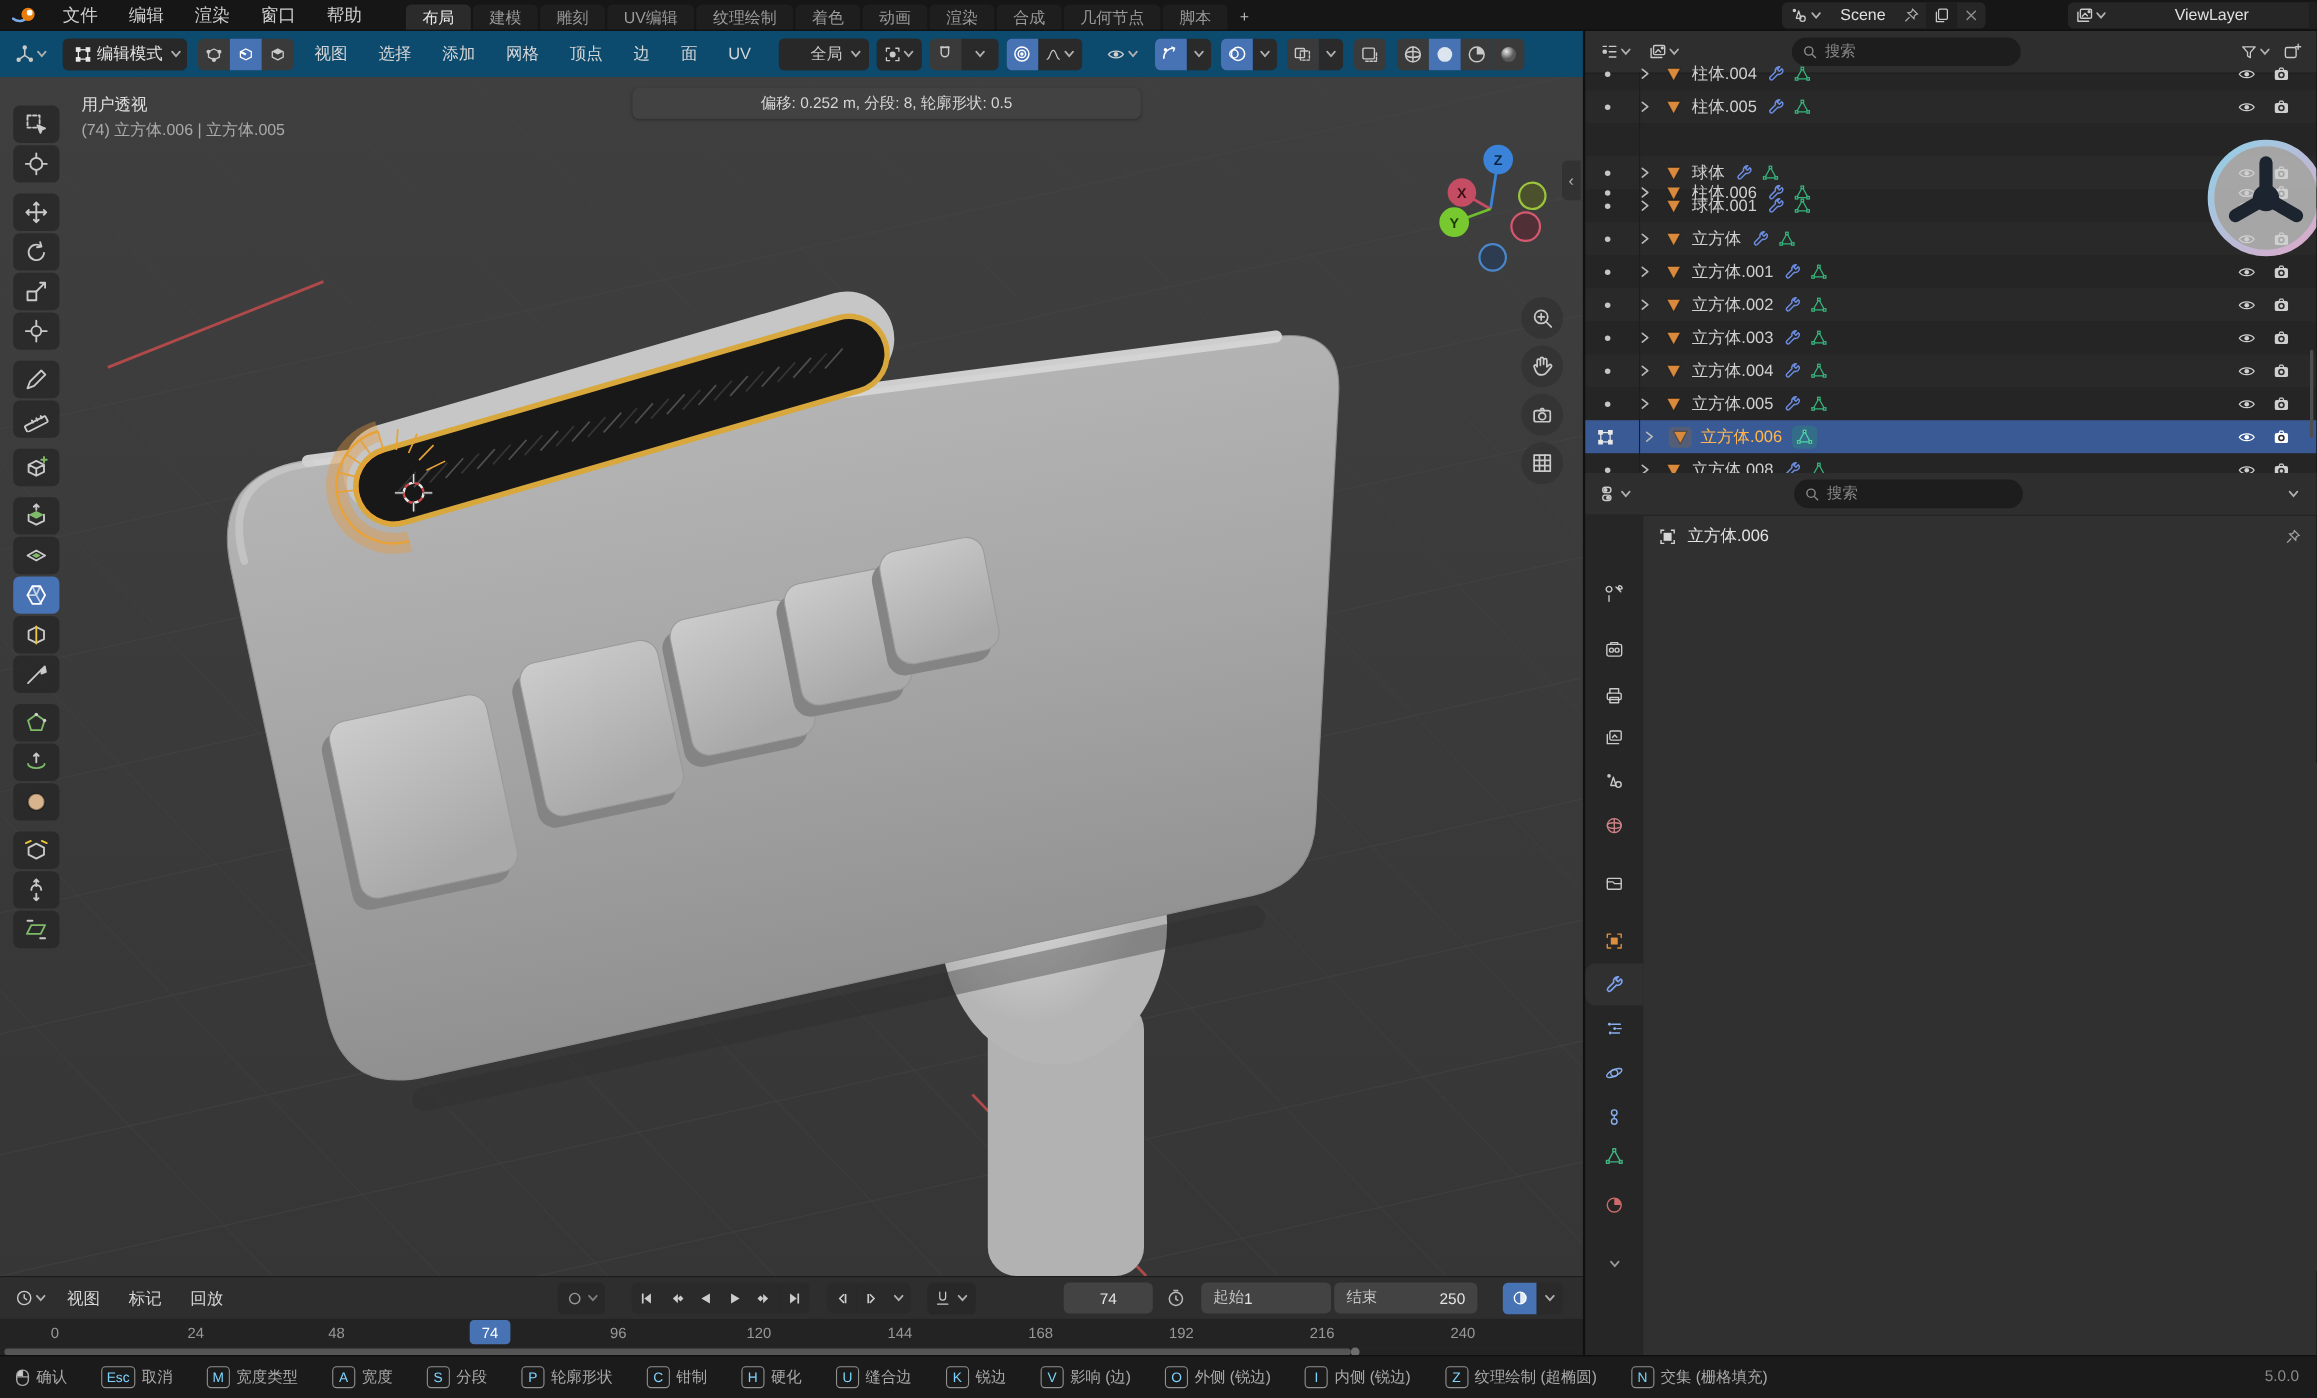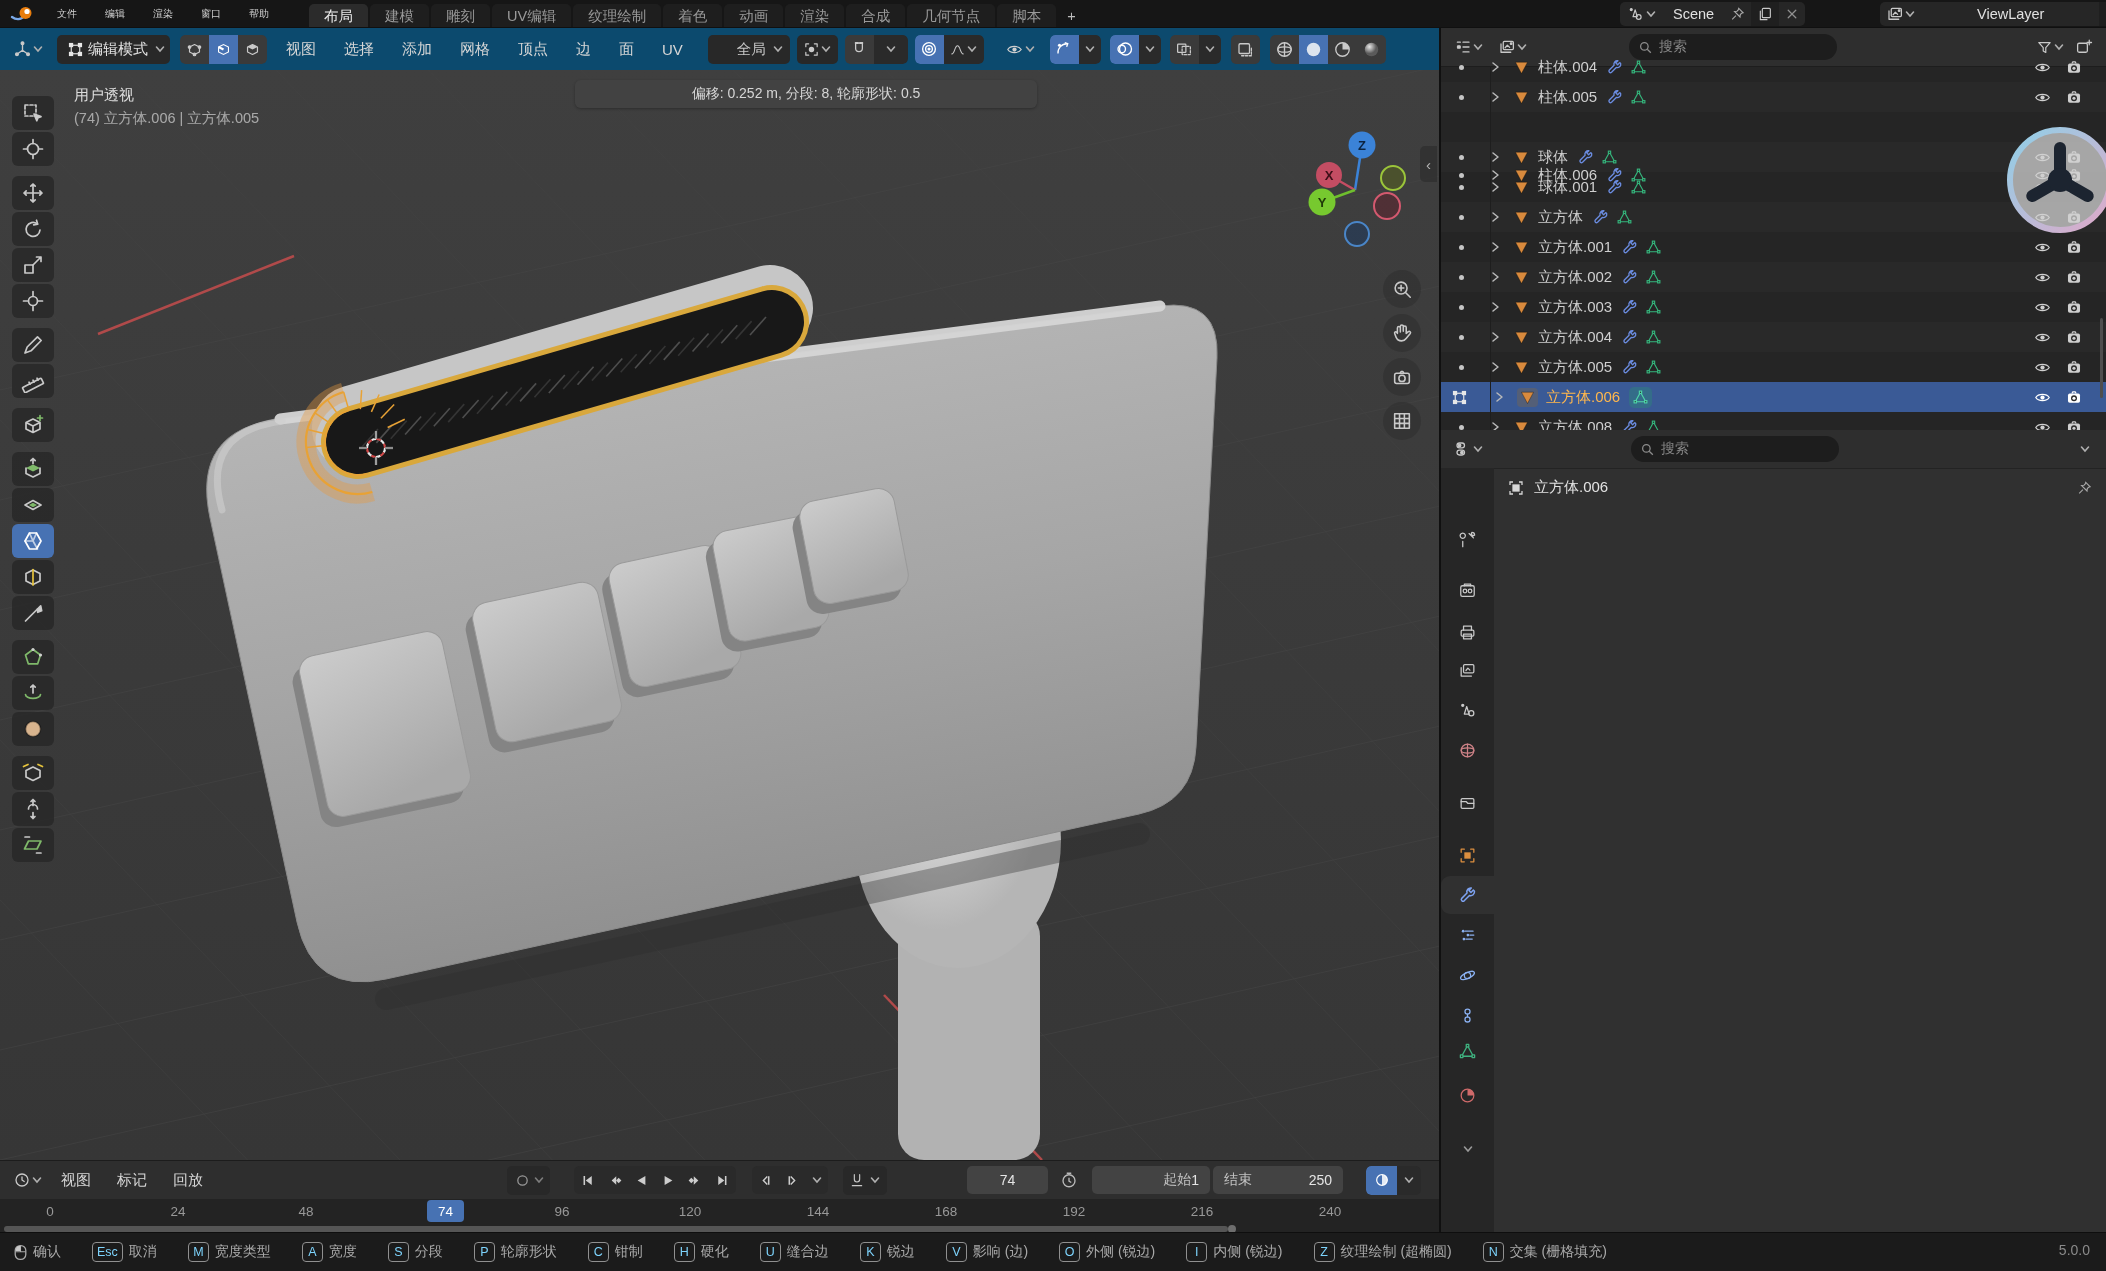--- a/index.html
+++ b/index.html
@@ -5,21 +5,21 @@
   html,body{margin:0;padding:0;background:#101010;}
   #app{position:relative;width:2106px;height:1271px;overflow:hidden;
        font-family:"Liberation Sans","DejaVu Sans",sans-serif;
        color:#c8c8c8;font-size:14px;-webkit-font-smoothing:antialiased;}
   .abs{position:absolute;}
   .flexc{display:flex;align-items:center;}
   svg{display:block;}
 
   
   #topbar{left:0;top:0;width:2106px;height:28px;background:#161616;}
-  .tmenu{padding:0 14px;height:21px;display:flex;align-items:center;color:#cfcfcf;font-size:10px;cursor:default;}
+  .tmenu{padding:0 14px;height:21px;display:flex;align-items:center;color:#cfcfcf;font-size:16px;cursor:default;}
   .wtab{padding:0 15px;height:24px;margin-top:4px;display:flex;align-items:center;font-size:14.5px;
         color:#9a9a9a;background:#1e1e1e;border-radius:5px 5px 0 0;margin-right:2px;}
   .wtab.active{background:#2b2b2b;color:#e9e9e9;}
   .wtab.addtab{background:transparent;color:#bbb;padding:0 9px;}
   .idpill{height:24px;background:#262626;border-radius:5px;display:flex;align-items:center;overflow:hidden;}
   .idpill .seg{height:100%;display:flex;align-items:center;padding:0 6px;}
   .idpill .seg.dark{background:#1f1f1f;}
   .idpill .name{padding:0 10px;color:#e0e0e0;font-size:14.5px;}
 
   
@@ -1580,21 +1580,21 @@
         </div>
       <div class="field" style="position:absolute;left:967px;width:81px;justify-content:center;">
         <span>74</span>
       </div>
       <span class="abs" style="left:1060px;top:10px;" id="tlClock">
           <svg width="18" height="18" viewBox="0 0 24 24" stroke="#b9b9b9" stroke-width="1.8" fill="none">
             <circle cx="12" cy="13" r="8"></circle>
             <path d="M12 9v4.5l3 1.8M9 3h6"></path>
           </svg>
         </span>
-      <div class="field" style="position:absolute;left:1092px;width:118px;justify-content:flex-end;padding:0 11px;box-sizing:border-box;">
+      <div class="field" style="position:absolute;left:1092px;width:118px;justify-content:flex-start;padding:0 11px;box-sizing:border-box;">
         <span style="color:#c2c2c2;">起始</span>
           <span>1</span>
       </div>
       <div class="field" style="position:absolute;left:1213px;width:130px;justify-content:space-between;padding:0 11px;box-sizing:border-box;">
         <span style="color:#c2c2c2;">结束</span>
           <span>250</span>
       </div>
       <div class="flexc joined" style="position:absolute;left:1366px;border-radius:5px;overflow:hidden;">
         <span class="sq on" id="tlSync" style="width:31px;">
             <svg width="16" height="16" viewBox="0 0 24 24" stroke="#fff" stroke-width="1.8" fill="none">

